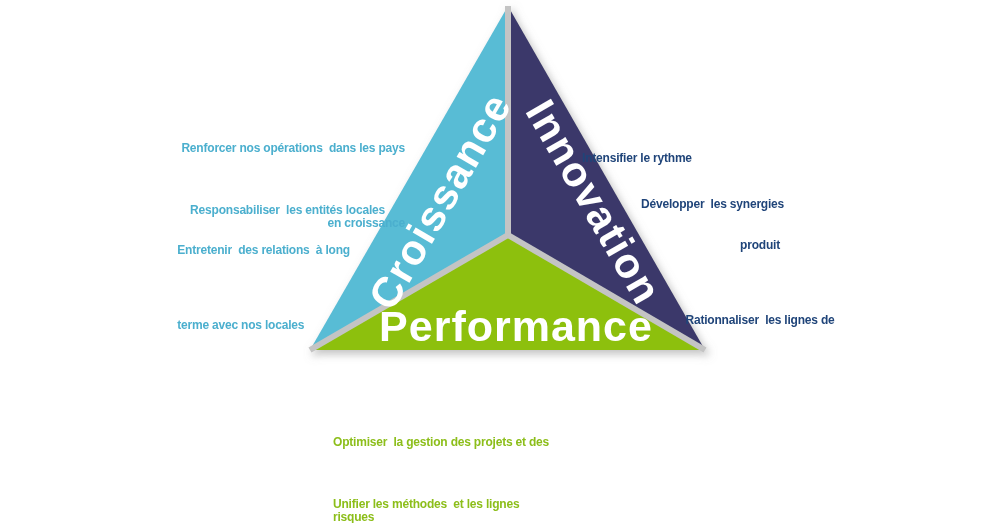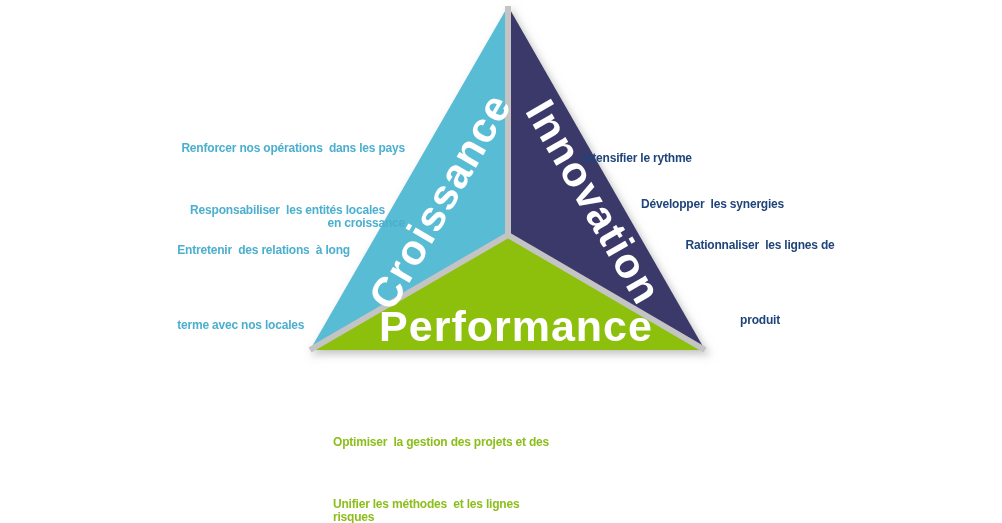--- a/index.html
+++ b/index.html
@@ -89,22 +89,22 @@
     <div>terme avec nos locales</div>
   </div>
 
   <div class="note navy-text note-intensifier">
     <div>Intensifier le rythme</div>
   </div>
   <div class="note navy-text note-developper">
     <div>Développer  les synergies</div>
   </div>
   <div class="note navy-text note-rationnaliser">
+    <div>produit</div>
     <div>Rationnaliser  les lignes de</div>
-    <div>produit</div>
   </div>
 
   <div class="note green-text note-optimiser">
     <div>Optimiser  la gestion des projets et des</div>
     <div>risques</div>
   </div>
   <div class="note green-text note-unifier">
     <div>Unifier les méthodes  et les lignes</div>
   </div>
   <div class="note green-text note-fonctionner">

